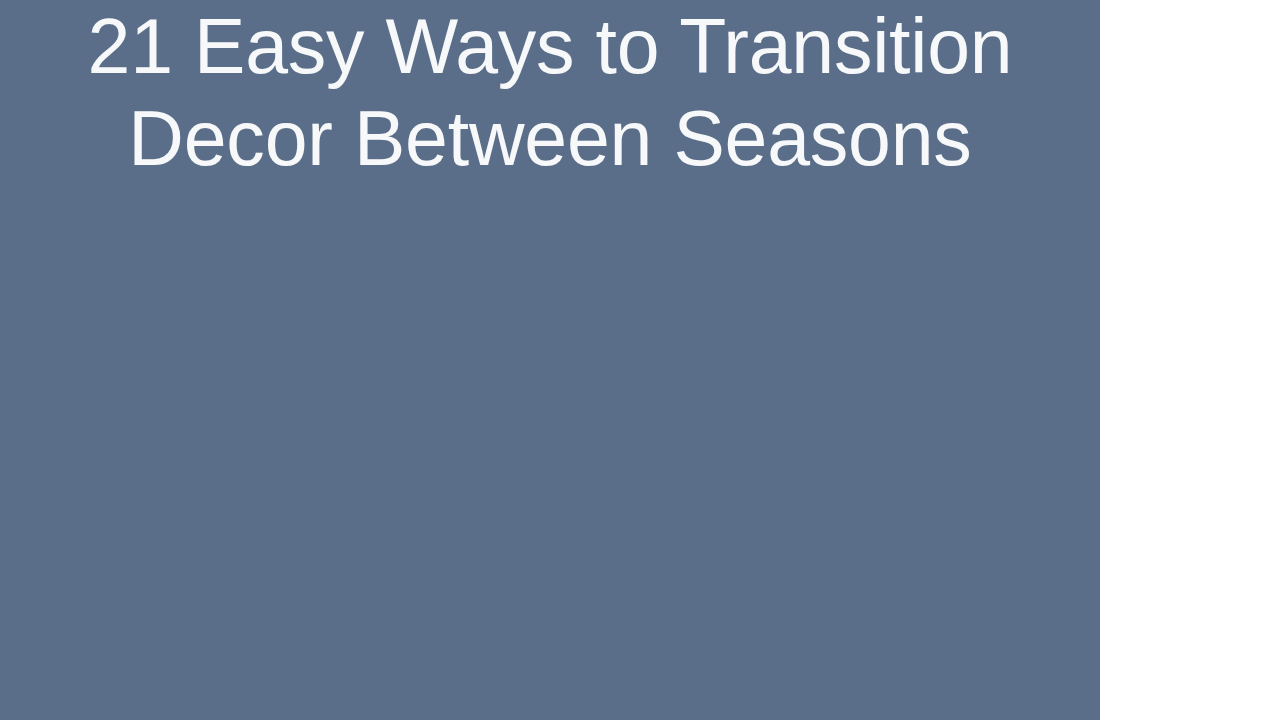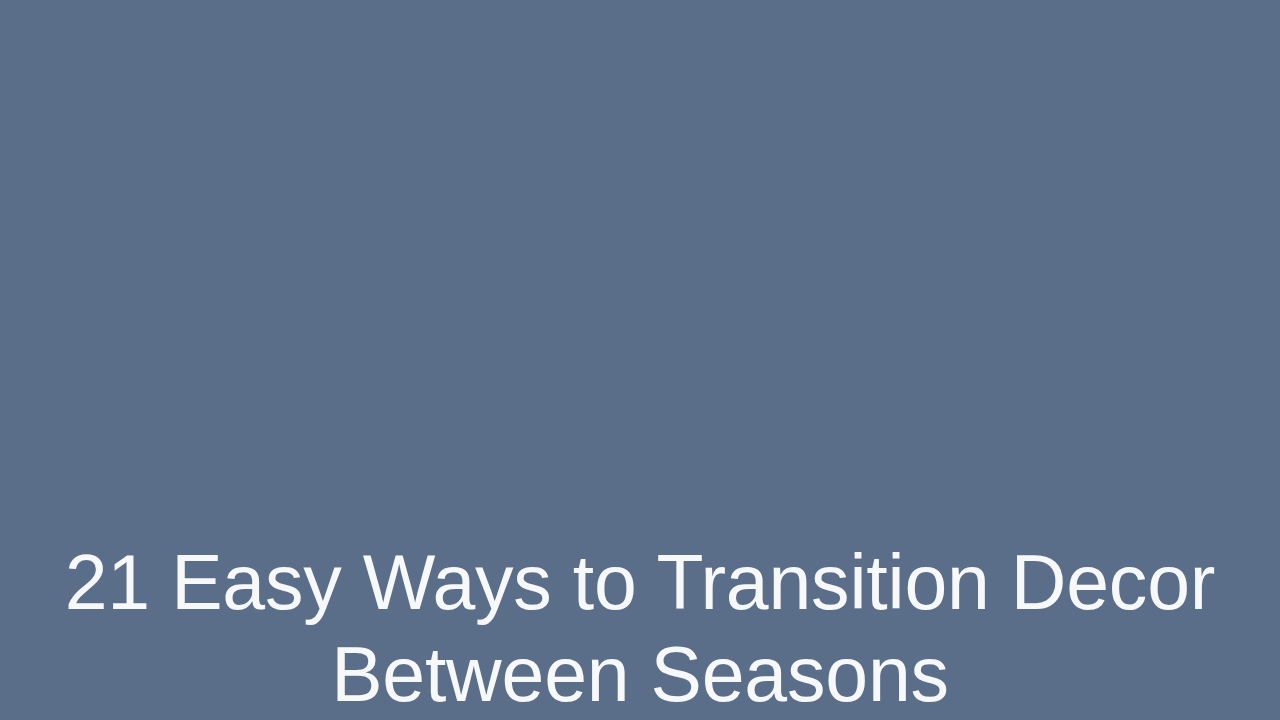--- a/index.html
+++ b/index.html
@@ -12,24 +12,24 @@
     width: 1280px;
     height: 720px;
     overflow: hidden;
     font-family: "Liberation Sans", "DejaVu Sans", sans-serif;
     -webkit-font-smoothing: antialiased;
   }
 
   #title-card {
     position: relative;
     box-sizing: border-box;
-    width: 1280px;
+    width: 1100px;
     height: 720px;
     display: flex;
-    align-items: flex-end;
+    align-items: flex-start;
     justify-content: center;
     background-color: #5a6e8a;
   }
 
   #headline {
     margin: 0;
     padding: 0 60px;
     box-sizing: border-box;
     width: 100%;
     text-align: center;

